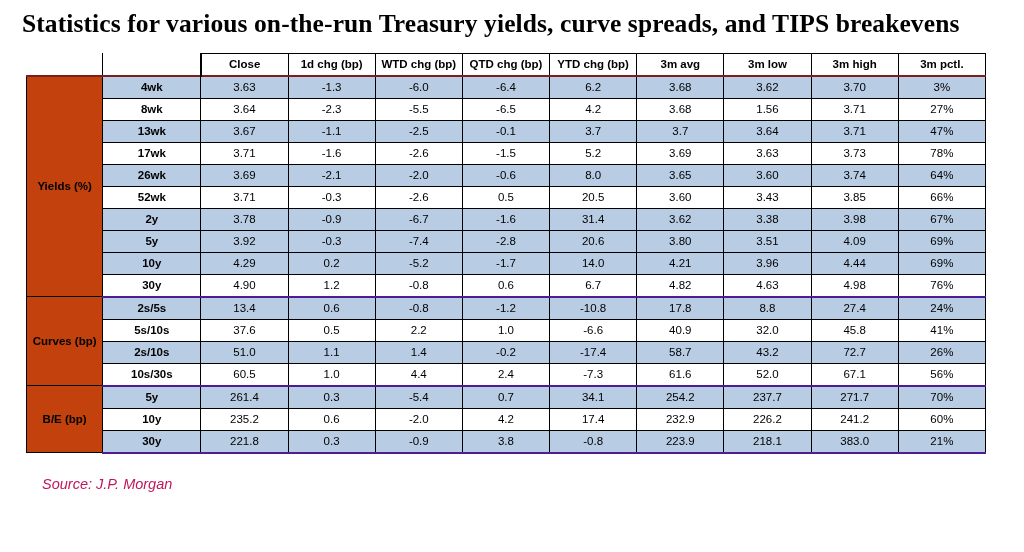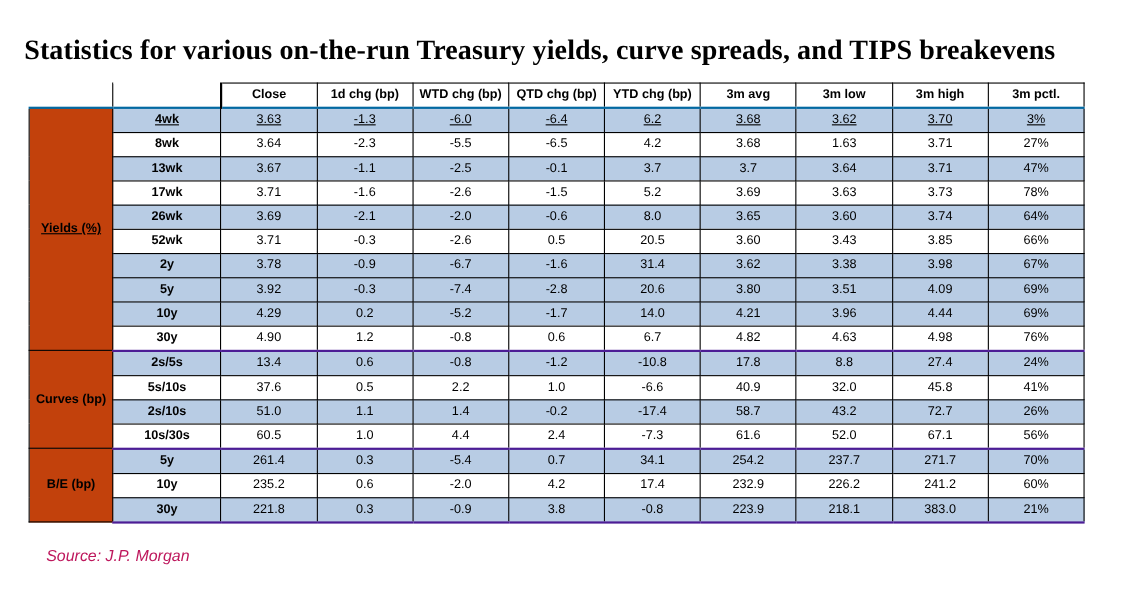--- a/index.html
+++ b/index.html
@@ -12,21 +12,21 @@
     height: 552px;
     font-family: "Liberation Sans", sans-serif;
     color: #000000;
     overflow: hidden;
   }
   .page {
     position: relative;
     width: 1024px;
     height: 552px;
     box-sizing: border-box;
-    padding: 30px 18px 0 22px;
+    padding: 8px 18px 0 22px;
   }
   .title {
     font-family: "Liberation Serif", serif;
     font-weight: bold;
     font-size: 25.5px;
     line-height: 1.28;
     letter-spacing: 0.1px;
     margin: 0 0 12px 0;
     max-width: 995px;
   }
@@ -75,21 +75,21 @@
     font-weight: bold;
     text-align: right;
     padding-right: 7px;
   }
   
   tr.shade td { background: #b8cce4; }
   tr.plain td { background: #ffffff; }
   tr.shade td.group, tr.plain td.group { background: #c2410c; }
 
   
-  tr.block-top td { border-top: 2px solid #0369a1; text-decoration: underline; }
+  tr.block-top td { border-top: 2px solid #7f1d1d; }
   tr.block-bottom td { border-bottom: 2px solid #4c1d95; }
   td.group { border-right: 2px solid #000000; }
   thead th.blank-mid { border-right: 2px solid #000000; }
 
   .source {
     margin-top: 22px;
     margin-left: 20px;
     font-size: 14.5px;
     color: #be185d;
     font-style: italic;
@@ -147,21 +147,21 @@
         <td>3%</td>
       </tr>
       <tr class="plain">
         <td class="rowlabel">8wk</td>
         <td>3.64</td>
         <td>-2.3</td>
         <td>-5.5</td>
         <td>-6.5</td>
         <td>4.2</td>
         <td>3.68</td>
-        <td>1.63</td>
+        <td>1.56</td>
         <td>3.71</td>
         <td>27%</td>
       </tr>
       <tr class="shade">
         <td class="rowlabel">13wk</td>
         <td>3.67</td>
         <td>-1.1</td>
         <td>-2.5</td>
         <td>-0.1</td>
         <td>3.7</td>

